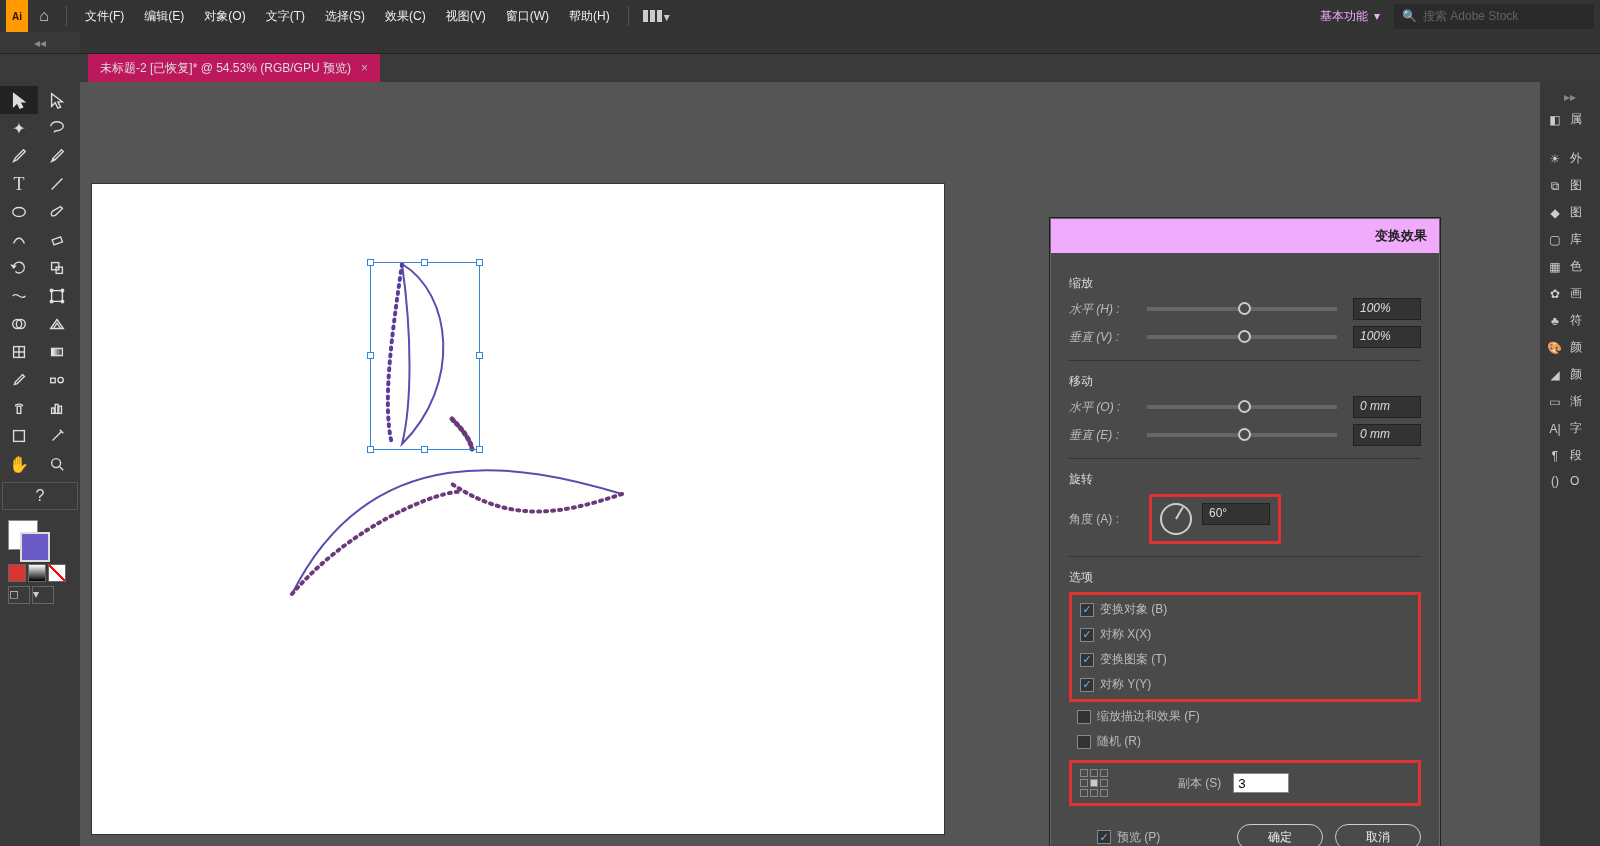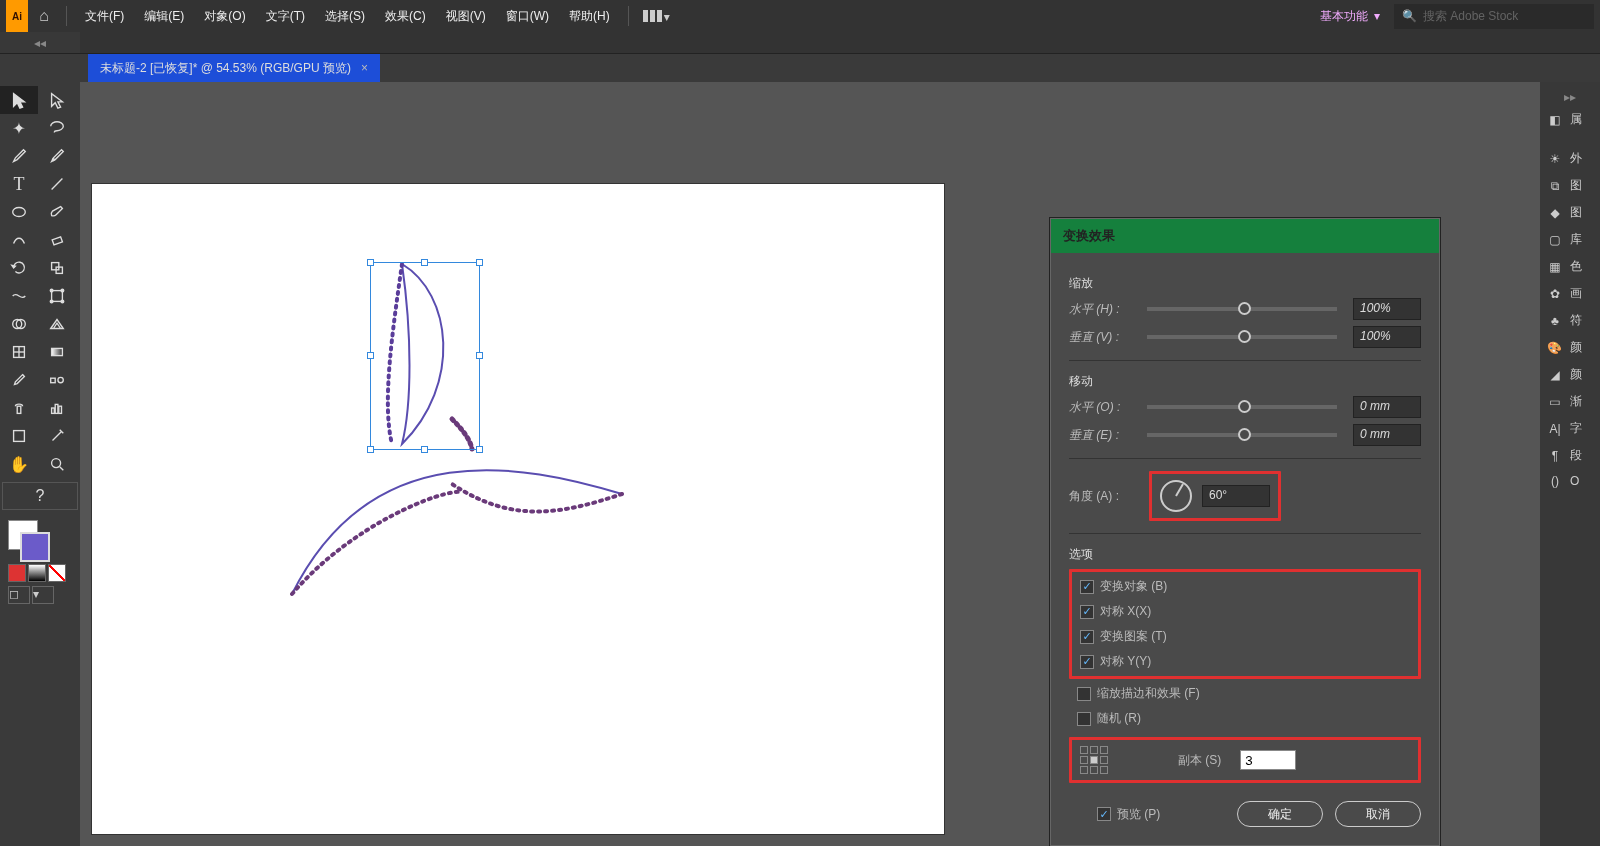--- a/index.html
+++ b/index.html
@@ -15,21 +15,21 @@
   .layout-icon span{width:5px;height:12px;background:#ccc;display:inline-block;}
   .workspace-dd { margin-left:auto; padding:4px 10px; color:#f0abfc; display:flex; align-items:center; gap:6px;}
   .search-stock { width:200px; background:#2a2a2a; padding:4px 8px; color:#888; display:flex; align-items:center; gap:6px;}
   
   
   .panel-strip { height:22px; background:#333; border-bottom:1px solid #222; display:flex; align-items:flex-end;}
   .panel-strip-inner{width:80px;background:#383838;height:100%; display:flex;align-items:center;justify-content:center;}
   
   
   .doctab-bar { height:28px; background:#3a3a3a; display:flex; align-items:center; padding-left:88px;}
-  .doctab { background:#1d4ed8; height:28px; padding:0 12px; display:flex; align-items:center; gap:10px; color:#ddd; font-size:12px;}
+  .doctab { background:#be185d; height:28px; padding:0 12px; display:flex; align-items:center; gap:10px; color:#ddd; font-size:12px;}
   .doctab .close{color:#bbb;}
   
   .workarea { position:absolute; top:82px; bottom:0; left:0; right:0; display:flex; }
   
   
   .toolbar { width:80px; background:#3a3a3a; display:flex; flex-direction:column; padding-top:4px;}
   .tool-row{display:flex;}
   .tool{width:38px;height:28px;display:flex;align-items:center;justify-content:center;color:#ddd;font-size:16px;position:relative;}
   .tool.sel{background:#222;}
   .tool svg{width:18px;height:18px;stroke:#ddd;fill:none;stroke-width:1.5;}
@@ -38,21 +38,21 @@
   .mini-sw{width:18px;height:18px;border:1px solid #666;}
   
   
   .canvas-area{flex:1;background:#555;position:relative;overflow:hidden;}
   .artboard{position:absolute;left:12px;top:102px;width:852px;height:650px;background:#fff;box-shadow:0 0 0 1px #333;}
   .sel-box{position:absolute;left:278px;top:78px;width:110px;height:188px;border:1px solid #3388dd;}
   .sel-handle{position:absolute;width:7px;height:7px;background:#fff;border:1px solid #3388dd;}
   
   
   .dialog{position:absolute;left:970px;top:136px;width:390px;background:#4a4a4a;border:1px solid #666;box-shadow:0 0 0 1px #222;}
-  .dlg-title{background:#15803d;color:#222;padding:8px 12px;font-size:13px;font-weight:bold;}
+  .dlg-title{background:#f0abfc;color:#222;padding:8px 12px;font-size:13px;font-weight:bold;text-align:right;}
   .dlg-body{padding:14px 18px 18px;color:#bbb;}
   .section-label{color:#ddd;margin:8px 0 6px;}
   .row{display:flex;align-items:center;gap:8px;margin:6px 0;font-style:italic;}
   .row-label{width:70px;color:#bbb;}
   .slider{flex:1;height:4px;background:#666;position:relative;margin-right:8px;}
   .slider .thumb{position:absolute;top:-5px;width:13px;height:13px;background:#4a4a4a;border:2px solid #ccc;border-radius:50%;}
   .valbox{width:68px;height:22px;background:#333;border:1px solid #222;color:#ddd;padding:2px 6px;text-align:left;}
   .hr{height:1px;background:#333;margin:12px 0;}
   .angle-row{display:flex;align-items:center;gap:10px;}
   .angle-dial{width:32px;height:32px;border:2px solid #ccc;border-radius:50%;position:relative;}
@@ -379,23 +379,24 @@
           <div class="valbox">0 mm</div>
         </div>
         <div class="row">
           <div class="row-label">垂直 (E) :</div>
           <div class="slider">
               <div class="thumb" style="left:48%"></div>
             </div>
           <div class="valbox">0 mm</div>
         </div>
         <div class="hr"></div>
+        <div class="section-label">旋转</div>
         <div class="angle-row">
           <div class="row-label">角度 (A) :</div>
-          <div class="redbox" style="display:flex;align-items:center;gap:10px;">
+          <div class="redbox" style="display:flex;gap:10px;">
             <div class="angle-dial">
                 <div class="needle"></div>
               </div>
             <div class="valbox">60°</div>
           </div>
         </div>
         <div class="hr"></div>
         <div class="section-label">选项</div>
         <div class="redbox" style="margin-bottom:6px;">
           <div class="check-grid">
@@ -432,21 +433,21 @@
             <span></span>
               <span></span>
               <span></span>
             <span></span>
               <span class="c"></span>
               <span></span>
             <span></span>
               <span></span>
               <span></span>
           </div>
-          <div style="display:flex;align-items:center;gap:19px;">
+          <div style="display:flex;align-items:center;gap:12px;">
             <span>副本 (S)</span>
             <input class="input-copies" value="3" style="">
           </div>
         </div>
         <div class="btn-row">
           <label class="chk" style="margin-right:auto;">
               <span class="box on"></span>
               <span>预览 (P)</span>
             </label>
           <div class="btn">确定</div>

